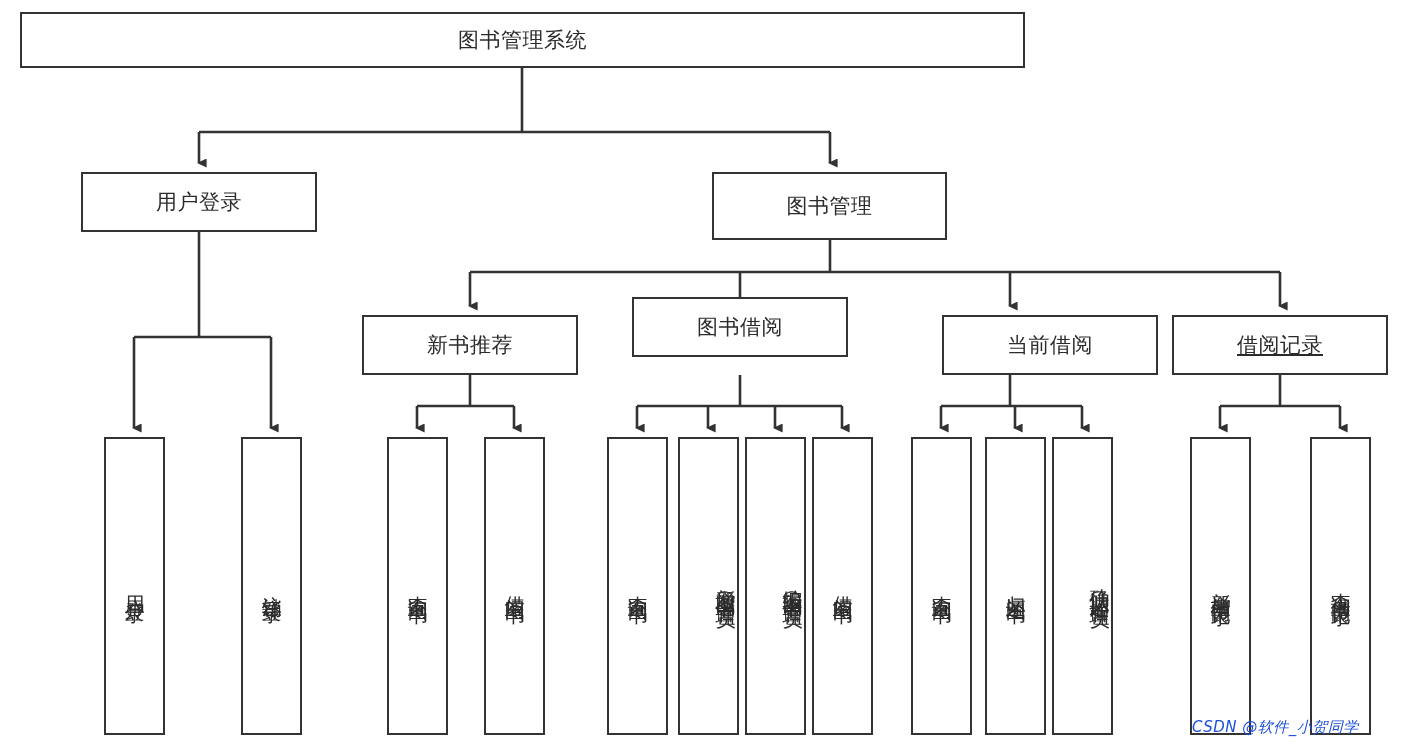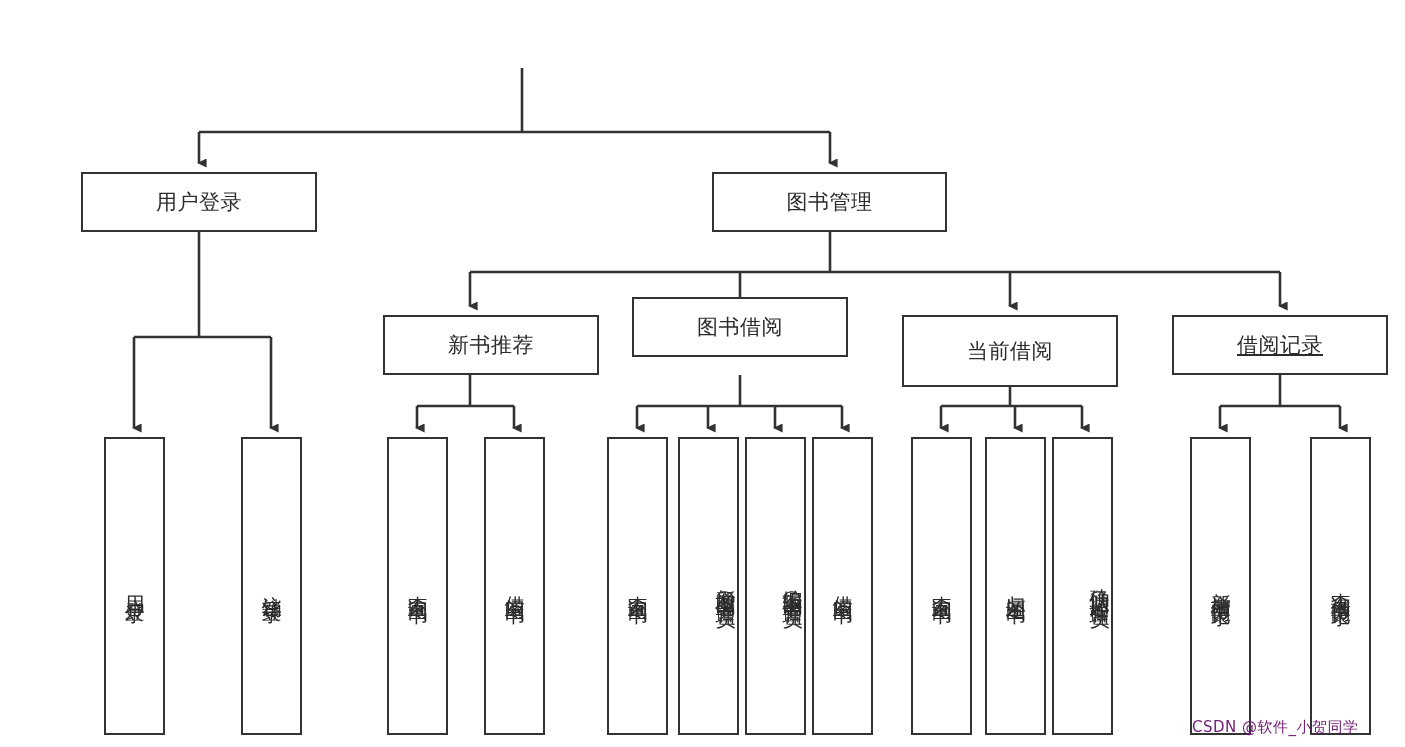--- a/index.html
+++ b/index.html
@@ -110,38 +110,39 @@
       <path d="M1015,406 L1015,428" marker-end="url(#arrow)"></path>
       <path d="M1082,406 L1082,428" marker-end="url(#arrow)"></path>
 
       <path d="M1280,375 L1280,406"></path>
       <path d="M1220,406 L1340,406"></path>
       <path d="M1220,406 L1220,428" marker-end="url(#arrow)"></path>
       <path d="M1340,406 L1340,428" marker-end="url(#arrow)"></path>
     </g>
   </svg>
 
+  <div class="node horizontal" style="left: 20px; top: 12px; width: 1005px; height: 56px;">图书管理系统</div>
 
   <div class="node horizontal" style="left: 81px; top: 172px; width: 236px; height: 60px;">用户登录</div>
-  <div class="node horizontal" style="left: 712px; top: 172px; width: 235px; height: 60px;">图书管理</div>
+  <div class="node horizontal" style="left: 712px; top: 172px; width: 235px; height: 68px;">图书管理</div>
 
-  <div class="node horizontal" style="left: 383px; top: 315px; width: 216px; height: 60px;">新书推荐</div>
+  <div class="node horizontal" style="left: 362px; top: 315px; width: 216px; height: 60px;">新书推荐</div>
   <div class="node horizontal" style="left: 632px; top: 297px; width: 216px; height: 60px;">图书借阅</div>
-  <div class="node horizontal" style="left: 902px; top: 315px; width: 216px; height: 72px;">当前借阅</div>
+  <div class="node horizontal" style="left: 942px; top: 315px; width: 216px; height: 60px;">当前借阅</div>
   <div class="node horizontal" style="left: 1172px; top: 315px; width: 216px; height: 60px; text-decoration: underline;">借阅记录</div>
 
   <div class="node vertical centered" style="left: 104px; top: 437px; width: 61px; height: 298px;">用户登录</div>
   <div class="node vertical centered" style="left: 241px; top: 437px; width: 61px; height: 298px;">注销登录</div>
   <div class="node vertical centered" style="left: 387px; top: 437px; width: 61px; height: 298px;">查询图书</div>
   <div class="node vertical centered" style="left: 484px; top: 437px; width: 61px; height: 298px;">借阅图书</div>
   <div class="node vertical centered" style="left: 607px; top: 437px; width: 61px; height: 298px;">查询图书</div>
   <div class="node vertical" style="left: 678px; top: 437px; width: 61px; height: 298px;">新增图书（管理员）</div>
   <div class="node vertical" style="left: 745px; top: 437px; width: 61px; height: 298px;">编辑图书（管理员）</div>
   <div class="node vertical centered" style="left: 812px; top: 437px; width: 61px; height: 298px;">借阅图书</div>
   <div class="node vertical centered" style="left: 911px; top: 437px; width: 61px; height: 298px;">查询图书</div>
   <div class="node vertical centered" style="left: 985px; top: 437px; width: 61px; height: 298px;">归还图书</div>
   <div class="node vertical" style="left: 1052px; top: 437px; width: 61px; height: 298px;">确认归还（管理员）</div>
   <div class="node vertical centered" style="left: 1190px; top: 437px; width: 61px; height: 298px;">新增借阅记录</div>
   <div class="node vertical centered" style="left: 1310px; top: 437px; width: 61px; height: 298px;">查询借阅记录</div>
 
-  <div class="watermark" style="left: 1192px; top: 718px; color: #701a75;">CSDN @软件_小贺同学</div>
+  <div class="watermark" style="left: 1192px; top: 718px; color: #1d4ed8; font-style: italic;">CSDN @软件_小贺同学</div>
 
 </div>
 
 </body></html>

